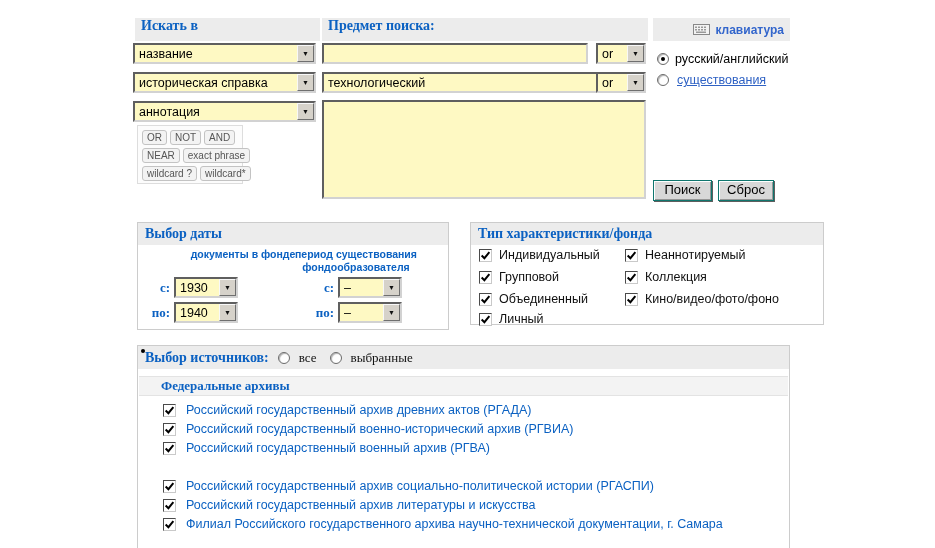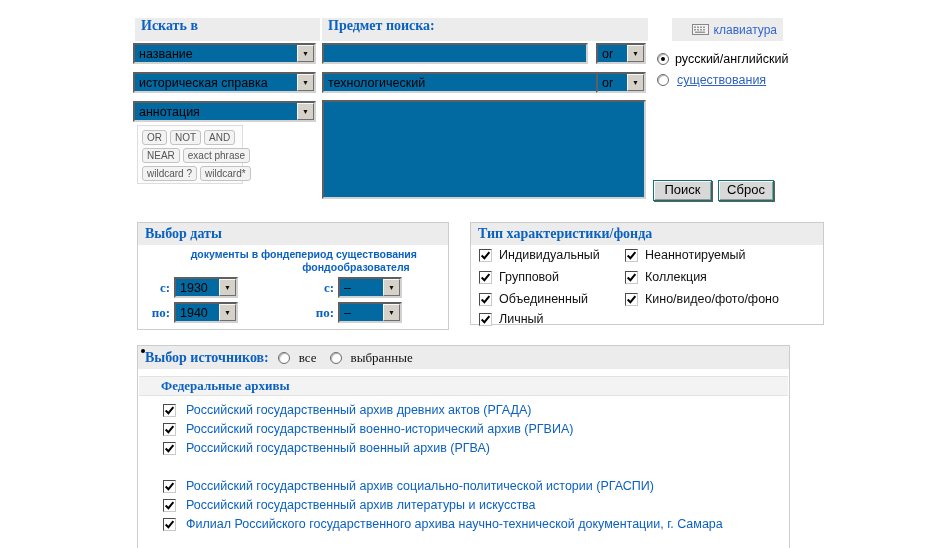--- a/index.html
+++ b/index.html
@@ -9,21 +9,21 @@
   }
   *{box-sizing:border-box;margin:0;padding:0}
   body{background:#fff;font-family:"Liberation Sans",sans-serif}
   .stage{position:relative;width:935px;height:548px;background:#fff;overflow:hidden}
 
   
   .bar{position:absolute;height:23px;background:var(--bar-bg);line-height:23px;
        font:bold 14px "Liberation Serif",serif;color:var(--header-blue);padding-left:6px;white-space:nowrap}
 
   
-  .sunken{border:2px solid;border-color:#5f5f5f #d2d2d2 #d2d2d2 #5f5f5f;background:#0369a1}
+  .sunken{border:2px solid;border-color:#5f5f5f #d2d2d2 #d2d2d2 #5f5f5f;background:#fef9c3}
   .tin{position:absolute;height:21px;font:12.5px "Liberation Sans",sans-serif;padding:0 4px;outline:none}
   .txa{position:absolute;resize:none;outline:none;font:12.5px "Liberation Sans",sans-serif;padding:2px 4px}
   .sel{position:absolute;height:21px;display:flex;align-items:stretch;cursor:default}
   .sel.inline{position:static}
   .sel-val{flex:1;font-size:12.5px;color:#000;padding:1px 2px 0 4px;line-height:16px;white-space:nowrap;overflow:hidden}
   .sel-btn{width:17px;background:#d6d2ca;border:1px solid;border-color:#f8f8f8 #6f6f6f #6f6f6f #f8f8f8;
            display:flex;align-items:center;justify-content:center;font-size:7px;color:#111}
 
   
   .btn3d{position:absolute;height:21px;background:#d8d8d8;border:1px solid #0f766e;
@@ -69,21 +69,21 @@
   .kbbar{display:flex;align-items:center;justify-content:flex-end;gap:5px;padding-right:6px;
          font:12px "Liberation Sans",sans-serif;color:var(--link-blue)}
 </style>
 </head>
 <body>
 
 <div class="stage">
 
   <div class="bar" style="left:135px;top:18px;width:185px">Искать в</div>
   <div class="bar" style="left:322px;top:18px;width:326px">Предмет поиска:</div>
-  <div class="bar kbbar" style="left:672px;top:18px;width:111px;font-weight:normal">
+  <div class="bar kbbar" style="left:653px;top:18px;width:137px;font-weight:bold">
     <svg width="17" height="11" viewBox="0 0 17 11">
       <rect x="0.5" y="0.5" width="16" height="10" fill="#f2f2f2" stroke="#888"></rect>
       <g fill="#999">
         <rect x="2" y="2.5" width="2" height="1.5"></rect>
           <rect x="5" y="2.5" width="2" height="1.5"></rect>
         <rect x="8" y="2.5" width="2" height="1.5"></rect>
           <rect x="11" y="2.5" width="2" height="1.5"></rect>
         <rect x="2" y="5" width="2" height="1.5"></rect>
           <rect x="5" y="5" width="2" height="1.5"></rect>
         <rect x="8" y="5" width="2" height="1.5"></rect>

